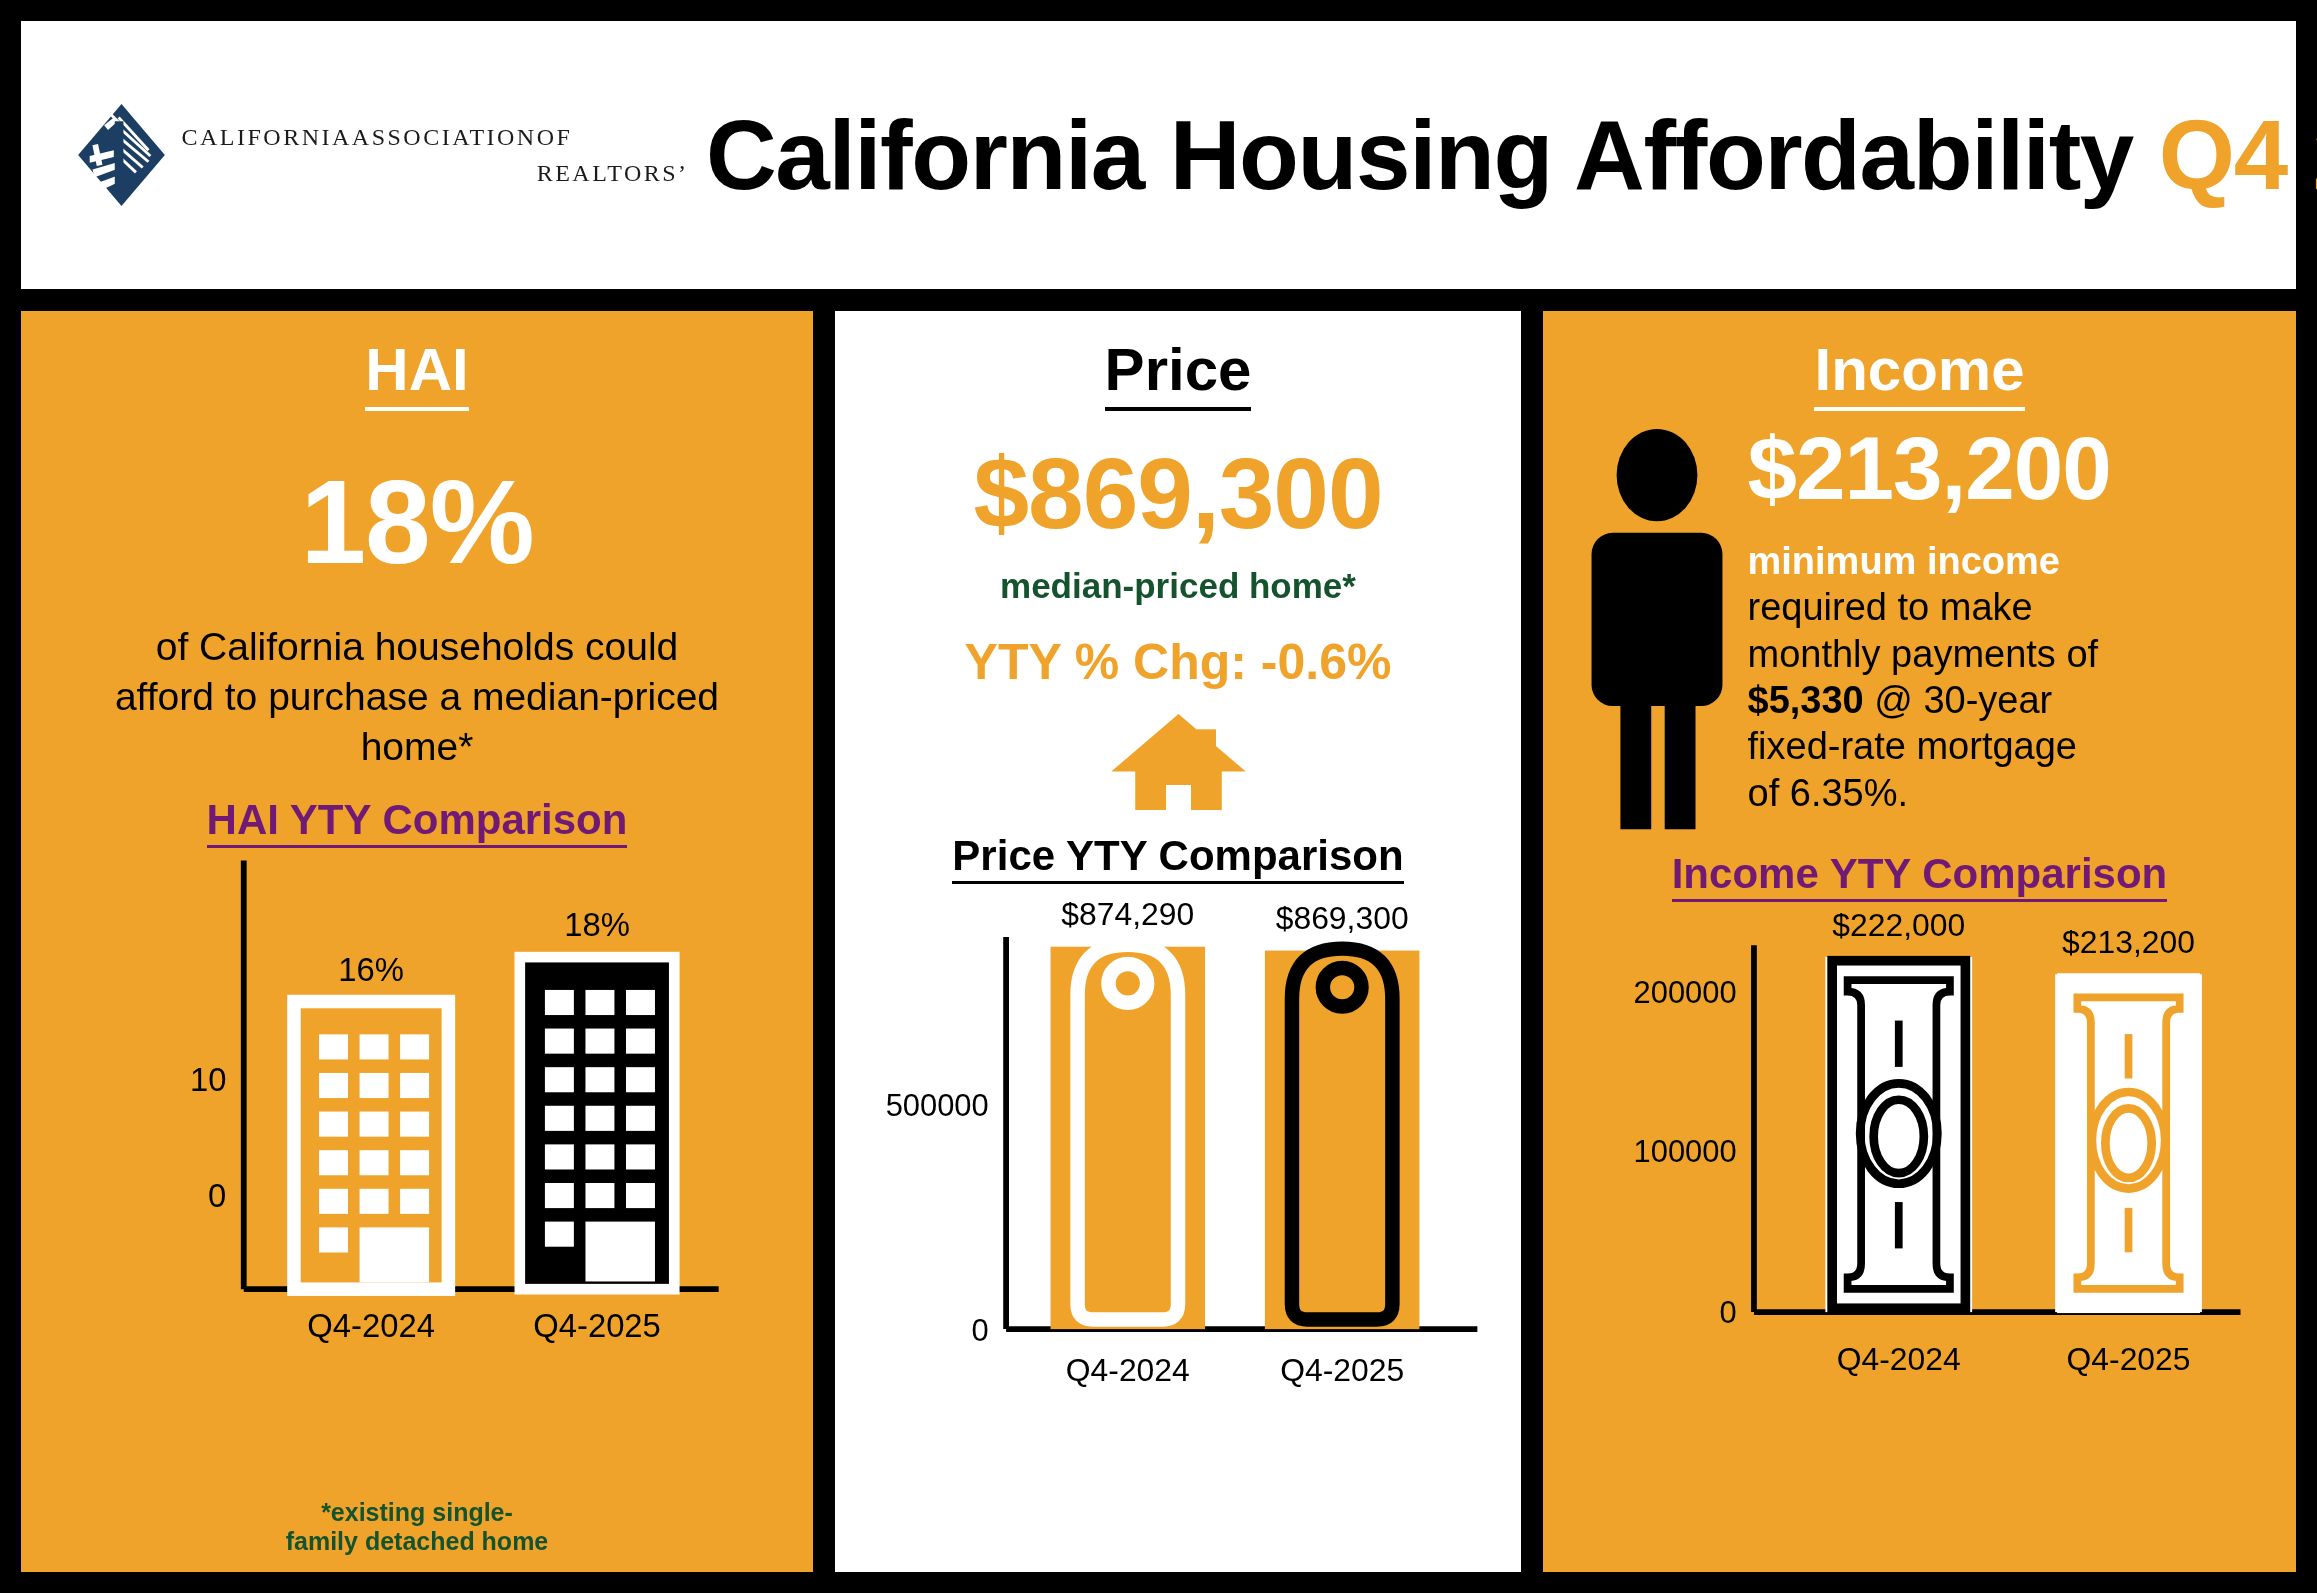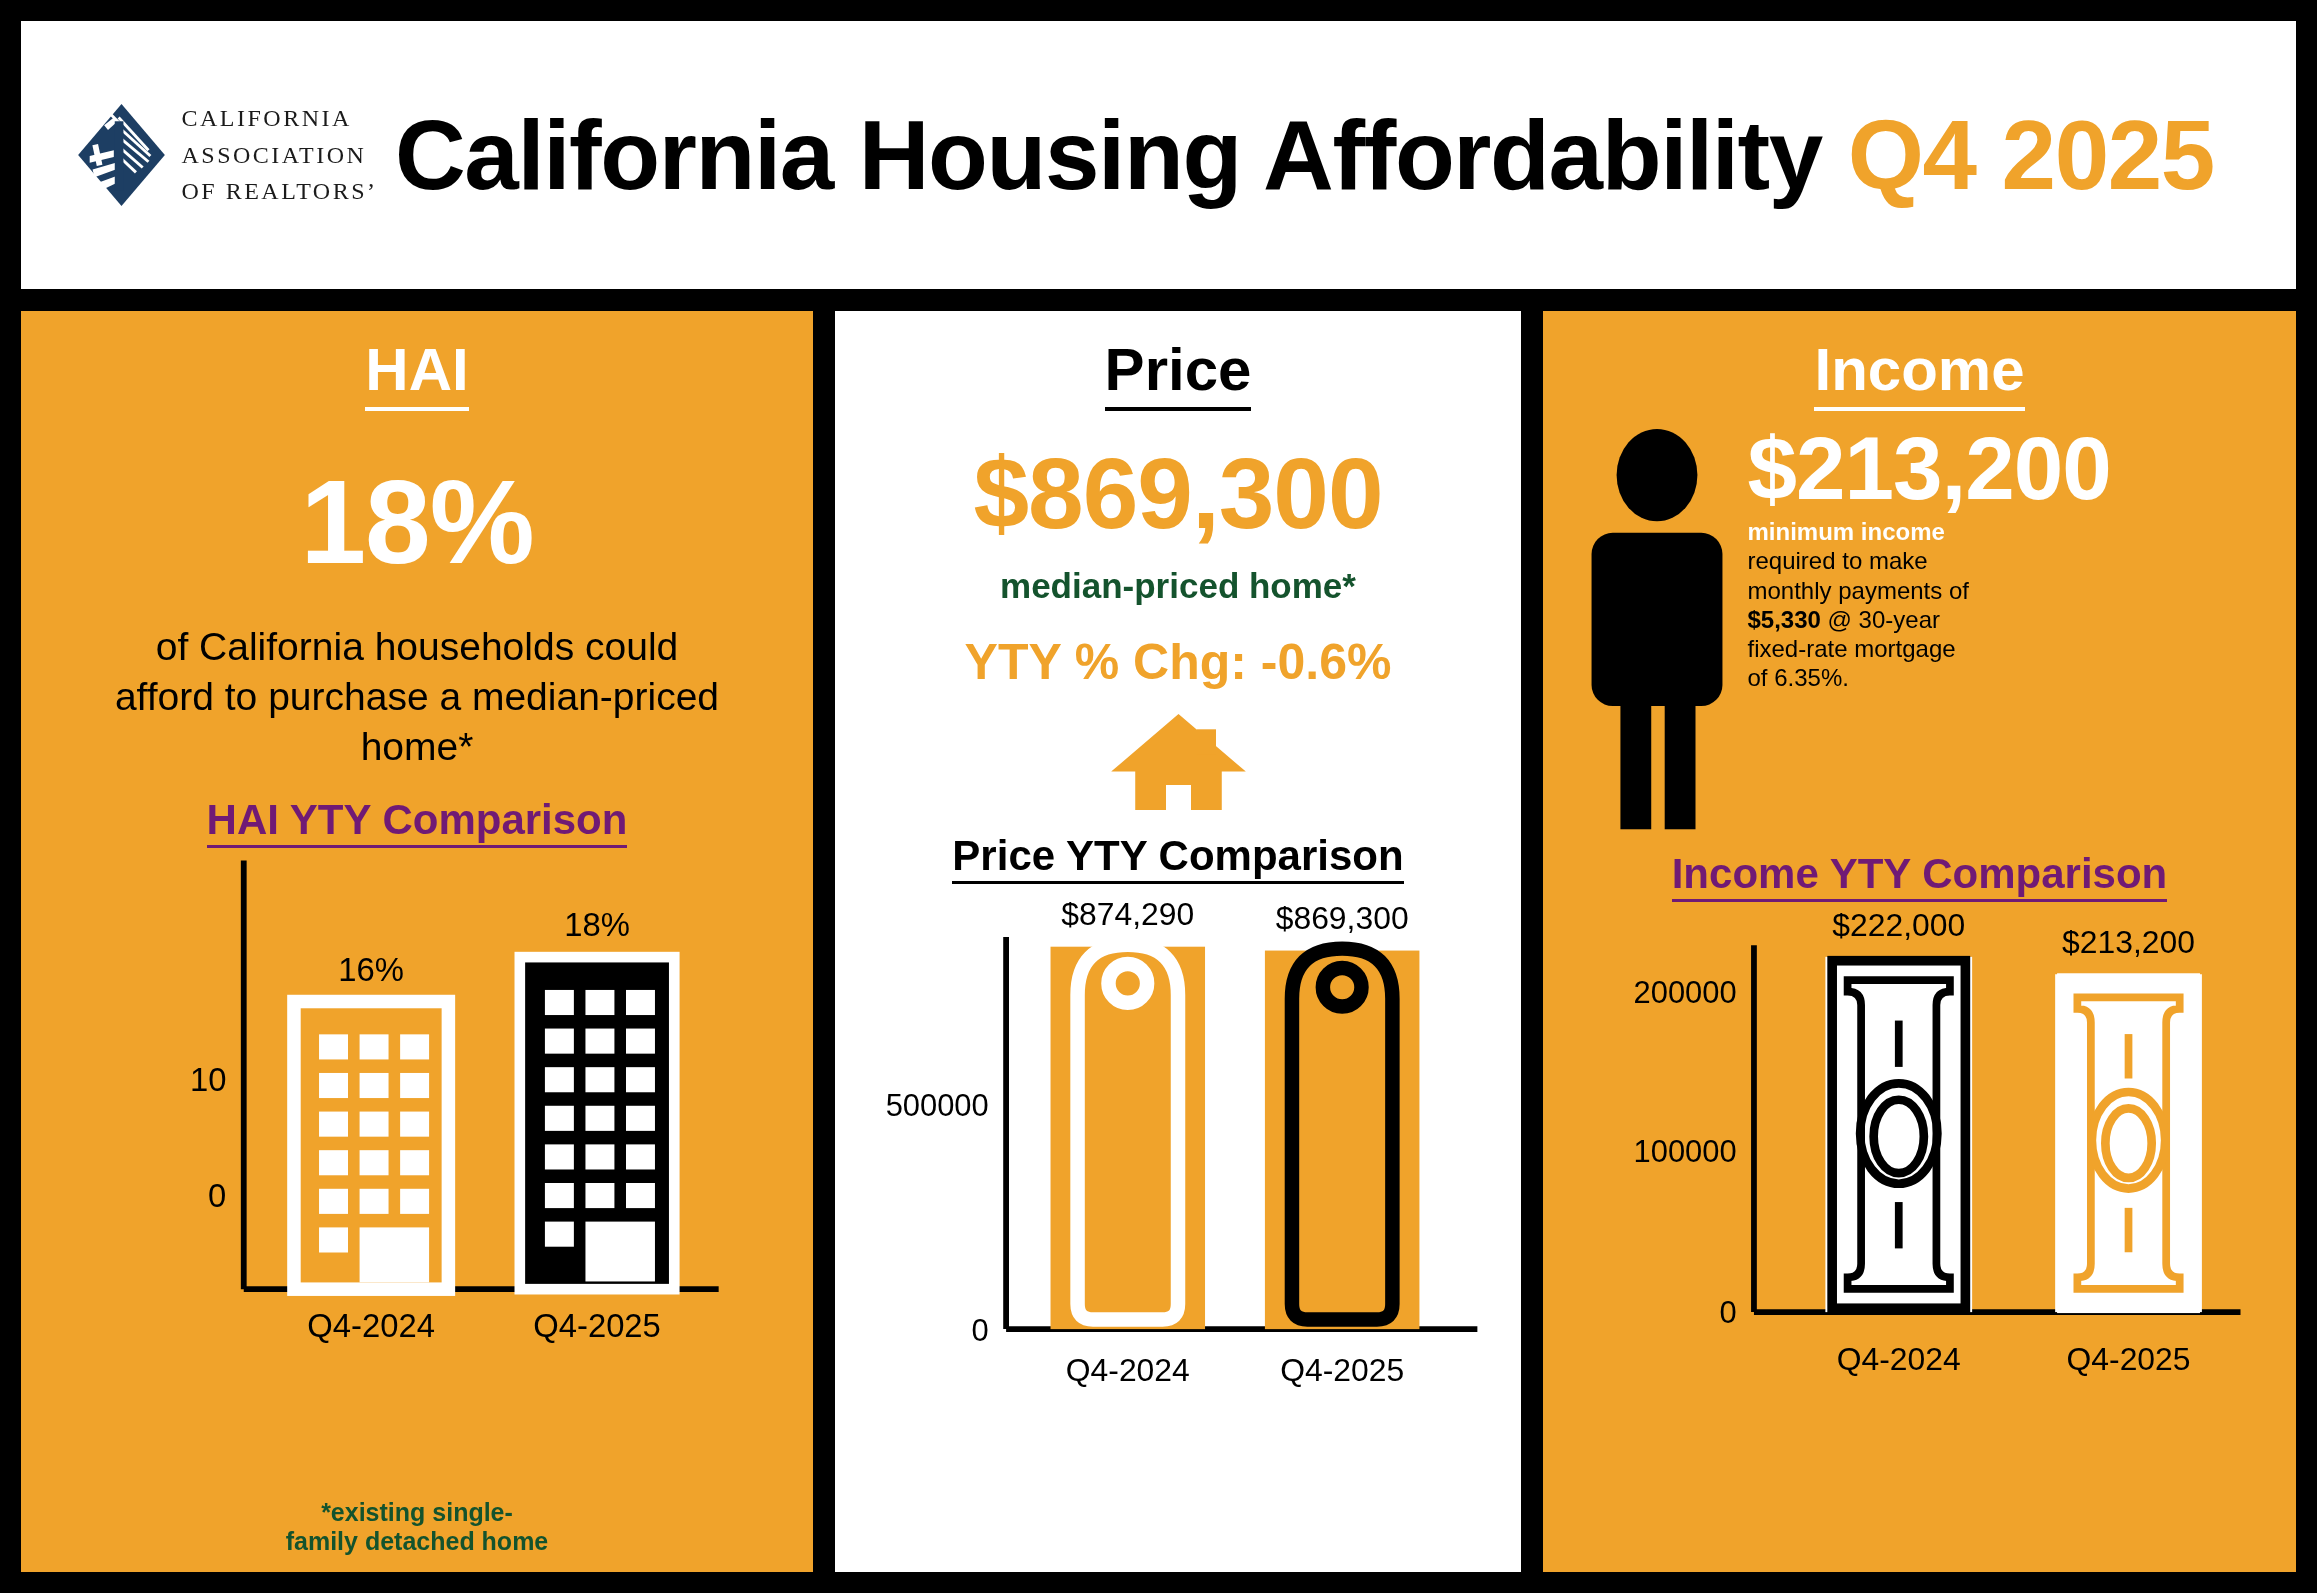--- a/index.html
+++ b/index.html
@@ -40,21 +40,21 @@
     margin-right: 17.4px;
   }
   .logo-mark {
     width: 93px;
     height: 106px;
     flex: 0 0 auto;
     margin-right: 13.5px;
   }
   .logo-text {
     display: flex;
-    flex-direction: column;
+    flex-direction: row;
     justify-content: center;
     font-family: "Liberation Serif", serif;
     color: #1b1b1b;
     font-size: 24px;
     letter-spacing: 2.5px;
     line-height: 1.52;
   }
   .title {
     font-size: 98px;
     font-weight: bold;
@@ -178,23 +178,23 @@
   .income-textcol { margin-left: 13.5px; }
   .income-big {
     color:#ffffff;
     font-size: 89px;
     font-weight: bold;
     line-height: 1;
     letter-spacing:-1px;
   }
   .income-desc {
     color:#000000;
-    font-size: 24px;
+    font-size: 38px;
     line-height: 1.22;
-    margin-top: 4px;
+    margin-top: 25px;
   }
   .income-desc b { font-weight: bold; }
   .income-desc .wht { color:#ffffff; font-weight:bold; }
 
   
   .chart-svg { display:block; margin: 0 auto; }
 </style>
 </head>
 <body>
 

